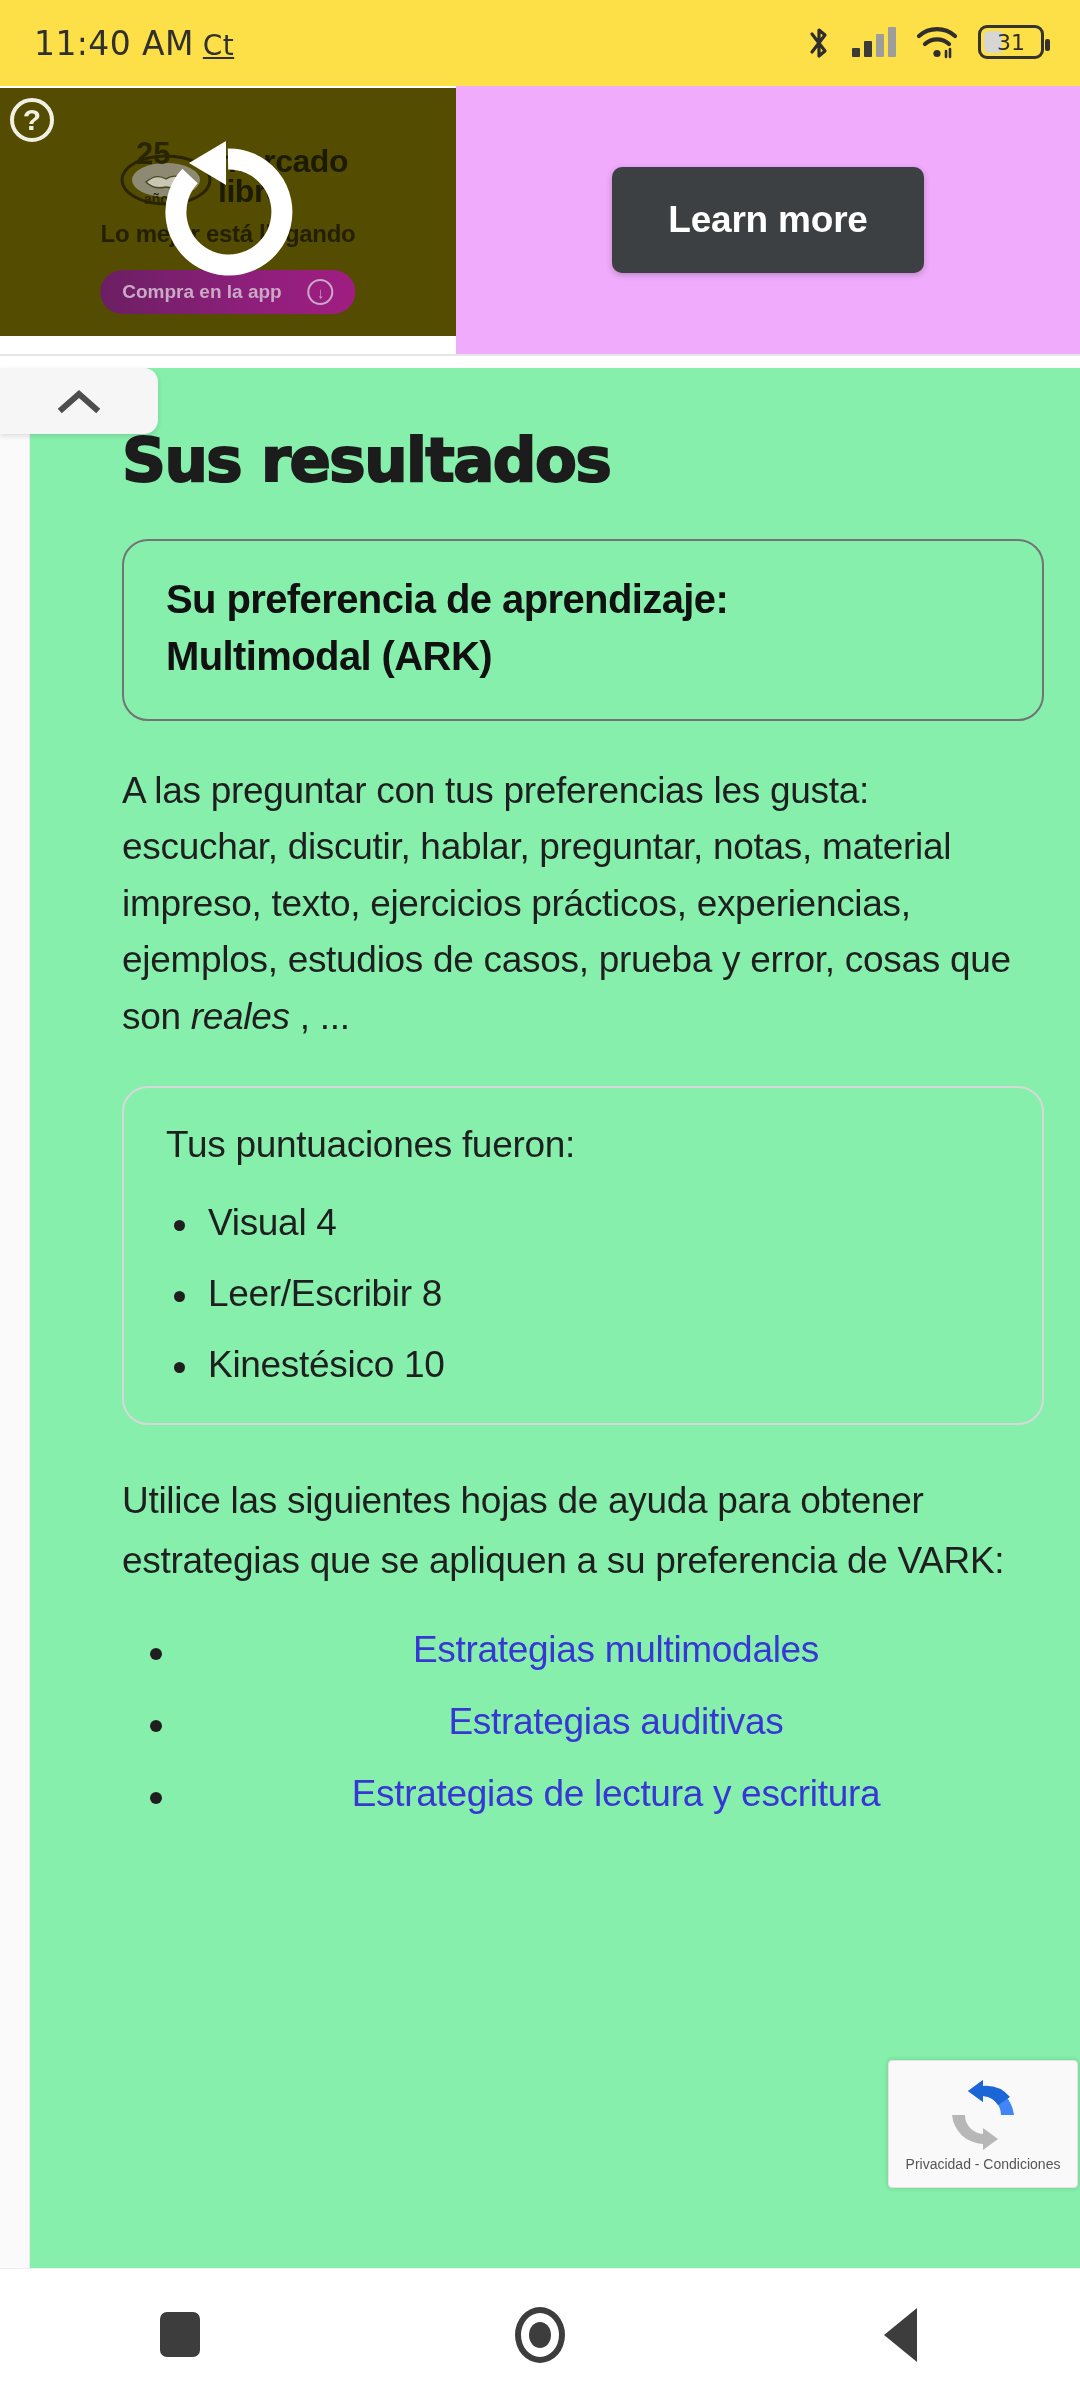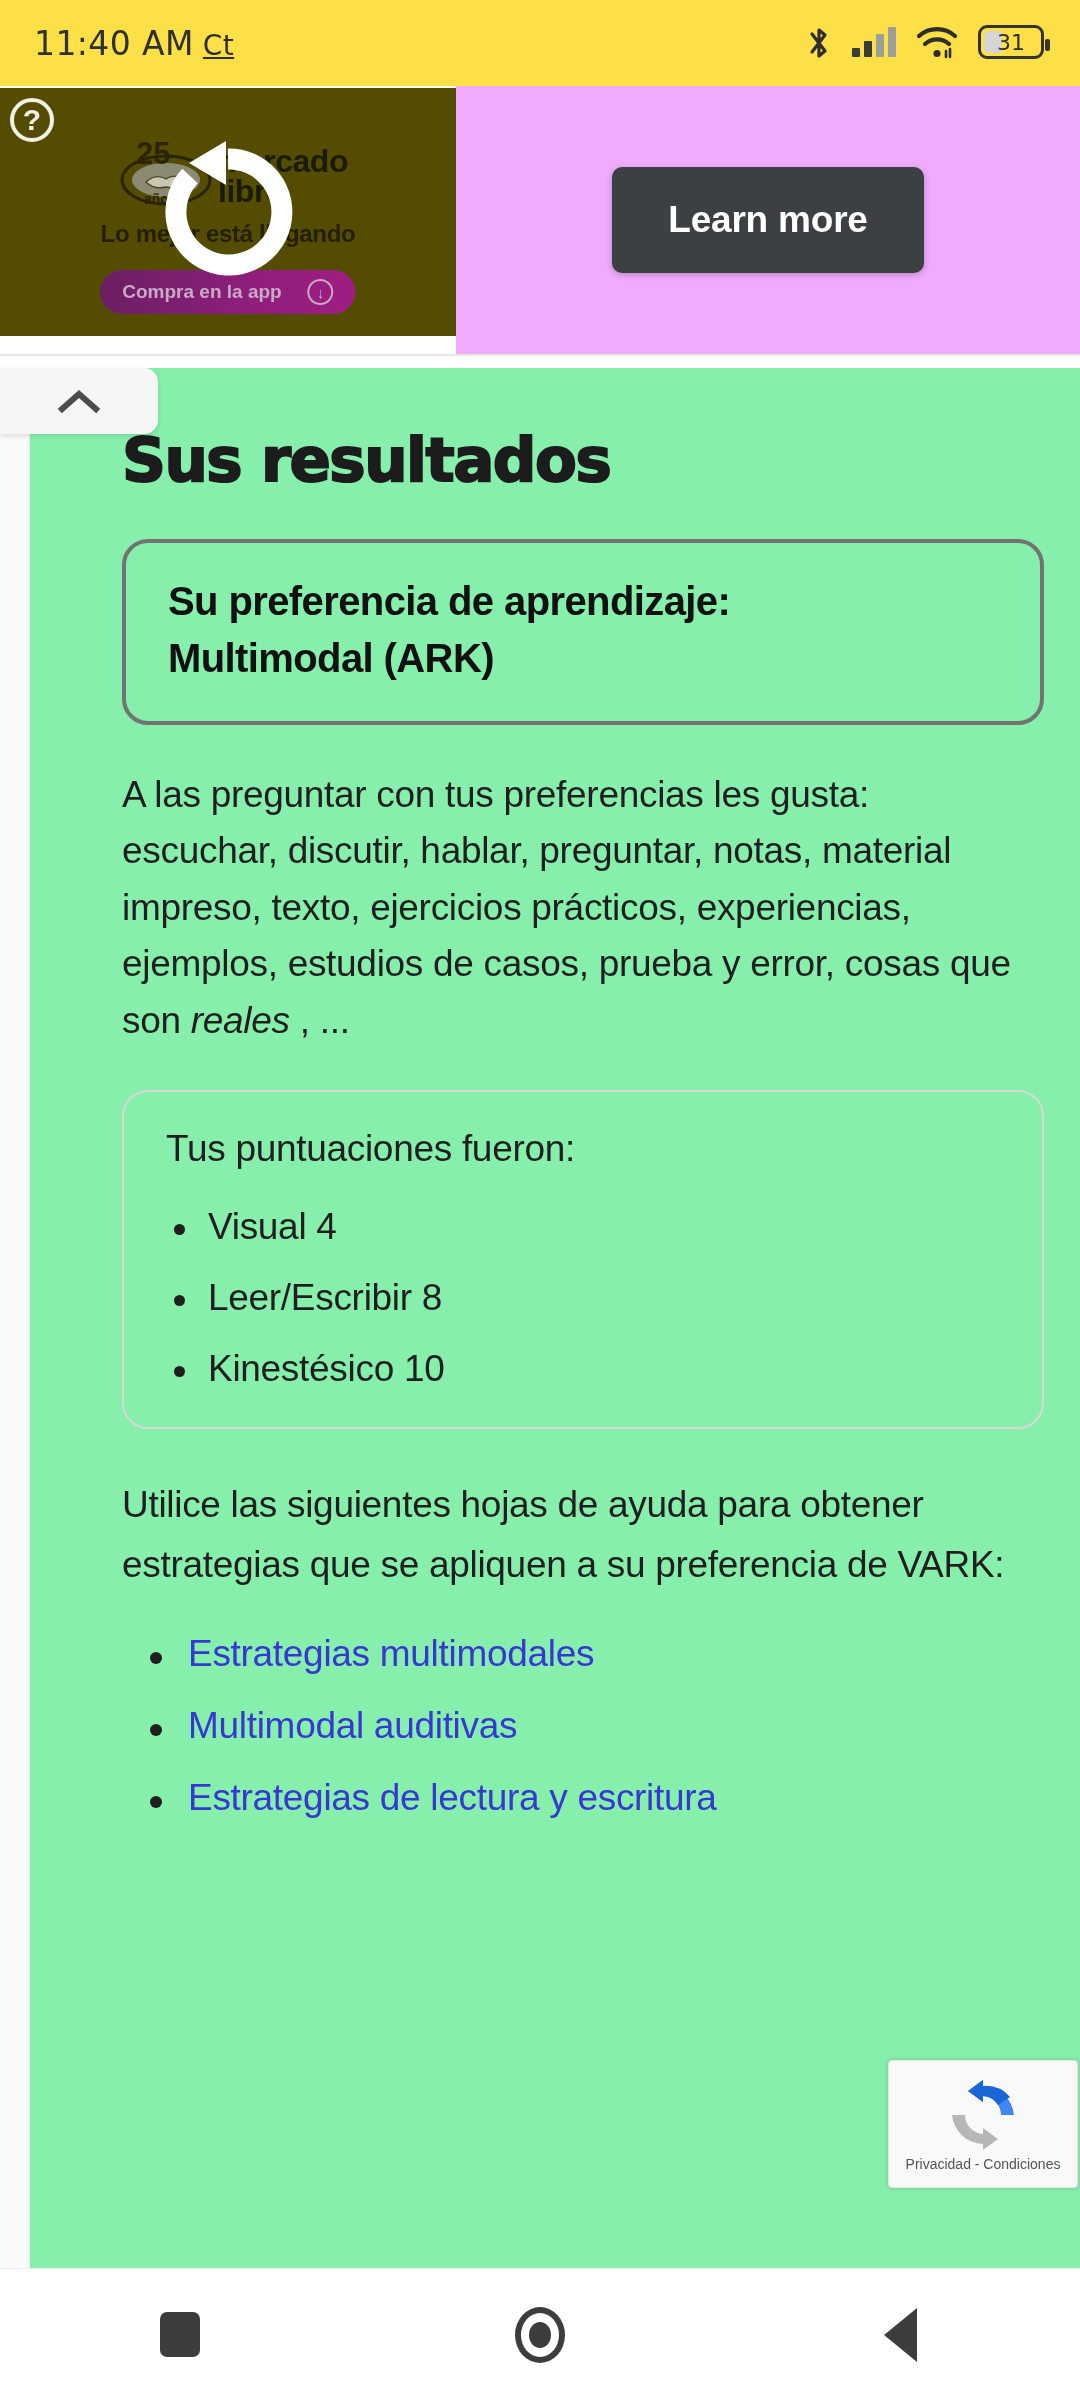--- a/index.html
+++ b/index.html
@@ -176,21 +176,21 @@
     font-family: "DejaVu Sans", sans-serif;
     font-size: 61px;
     font-weight: bold;
     color: #1c1c1c;
     letter-spacing: -1.5px;
     margin-bottom: 44px;
     -webkit-text-stroke: 2px #1c1c1c;
   }
 
   .card {
-    border: 4px solid #737373;
+    border: 2px solid #737373;
     border-radius: 26px;
     padding: 30px 42px 34px 42px;
     margin-bottom: 42px;
   }
   .pref-line {
     font-family: "Liberation Sans", sans-serif;
     font-size: 40px;
     font-weight: bold;
     color: #111111;
     line-height: 1.42;
@@ -241,21 +241,21 @@
 
   p.lead-text {
     font-family: "Liberation Sans", sans-serif;
     font-size: 37px;
     color: #1f1f1f;
     line-height: 1.63;
     letter-spacing: -0.3px;
     margin-bottom: 38px;
   }
 
-  ul.link-list { list-style: none; padding-left: 22px; }
+  ul.link-list { list-style: none; padding-left: 22px; text-align: center; }
   ul.link-list li {
     position: relative;
     padding-left: 44px;
     margin-bottom: 30px;
   }
   ul.link-list li::before {
     content: ""; position: absolute;
     left: 6px; top: 19px;
     width: 12px; height: 12px;
     background: #1f1f1f; border-radius: 50%;
@@ -422,21 +422,21 @@
         </ul>
       </div>
 
       <p class="lead-text">Utilice las siguientes hojas de ayuda para obtener estrategias que se apliquen a su preferencia de VARK:</p>
 
       <ul class="link-list">
         <li>
           <a href="#">Estrategias multimodales</a>
         </li>
         <li>
-          <a href="#">Multimodal auditivas</a>
+          <a href="#">Estrategias auditivas</a>
         </li>
         <li>
           <a href="#">Estrategias de lectura y escritura</a>
         </li>
       </ul>
 
     </div>
   </div>
 
   <div class="recaptcha">

